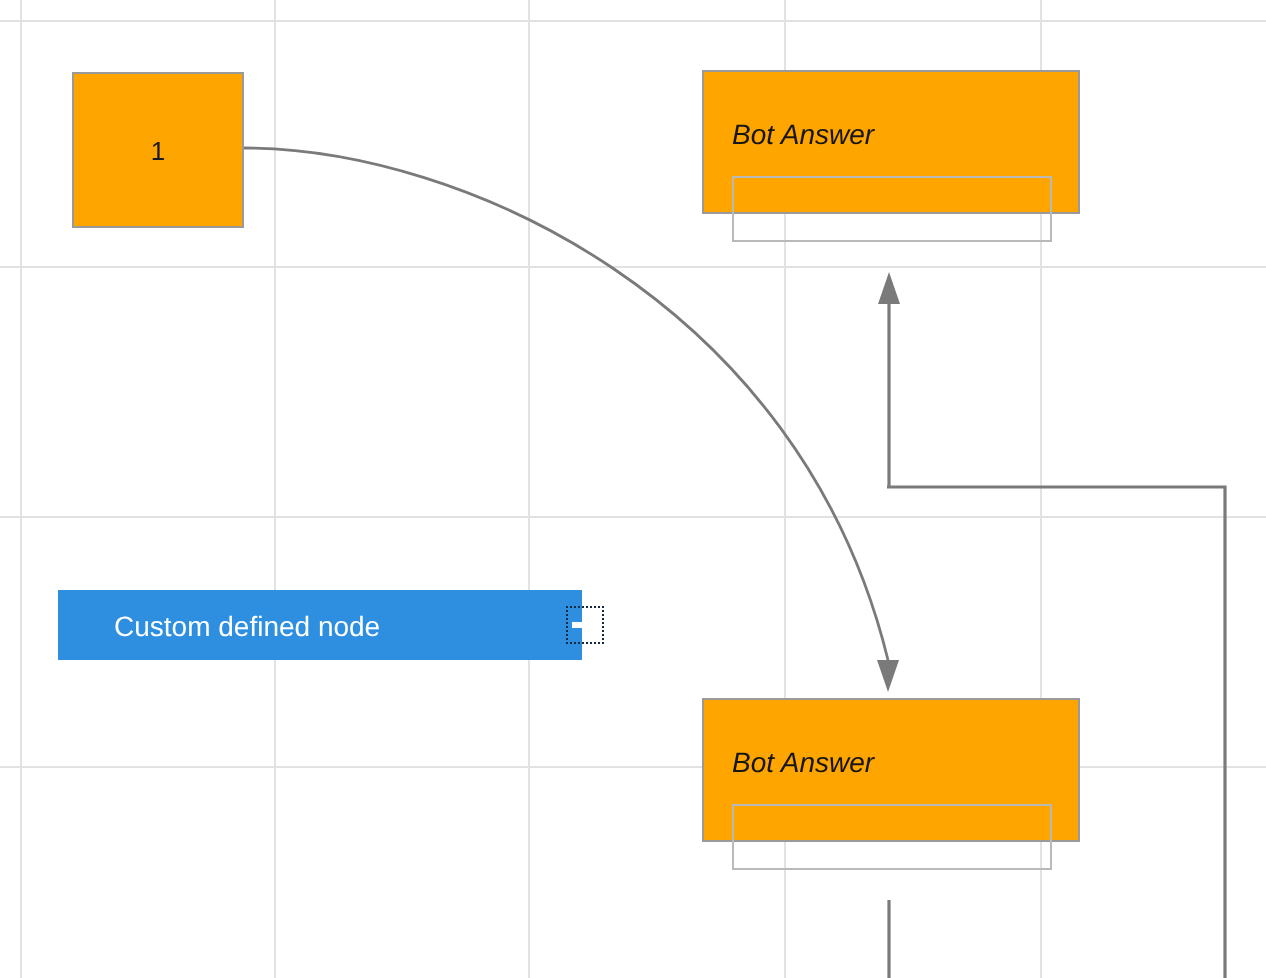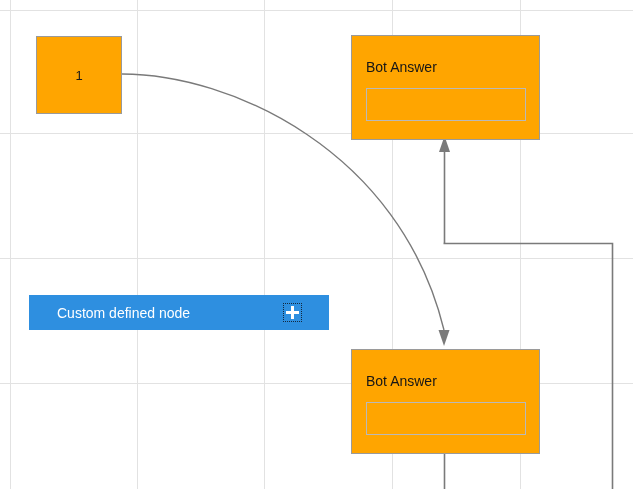--- a/index.html
+++ b/index.html
@@ -46,22 +46,23 @@
     justify-content: center;
   }
   #node-one .node-number {
     font-size: 13px;
     color: #1a1a1a;
     line-height: 1;
   }
   .bot-node {
     left: 351px;
     width: 189px;
-    height: 105px;
+    height: 72px;
     padding: 12px;
+    font-style: italic;
   }
   #bot-node-top  { top: 35px; }
   #bot-node-bottom { top: 349px; }
   .bot-node-title {
     position: absolute;
     left: 14px;
     top: 24px;
     font-size: 14px;
     color: #161616;
     line-height: 1;
@@ -75,21 +76,21 @@
     height: 33px;
     box-sizing: border-box;
     border: 1px solid #b9b9b9;
     background: transparent;
   }
   
   #custom-node-bar {
     position: absolute;
     left: 29px;
     top: 295px;
-    width: 300px;
+    width: 262px;
     height: 35px;
     background: #2E8FE0;
     box-sizing: border-box;
     display: flex;
     align-items: center;
   }
   #custom-node-bar .bar-label {
     margin-left: 28px;
     color: #ffffff;
     font-size: 14px;

